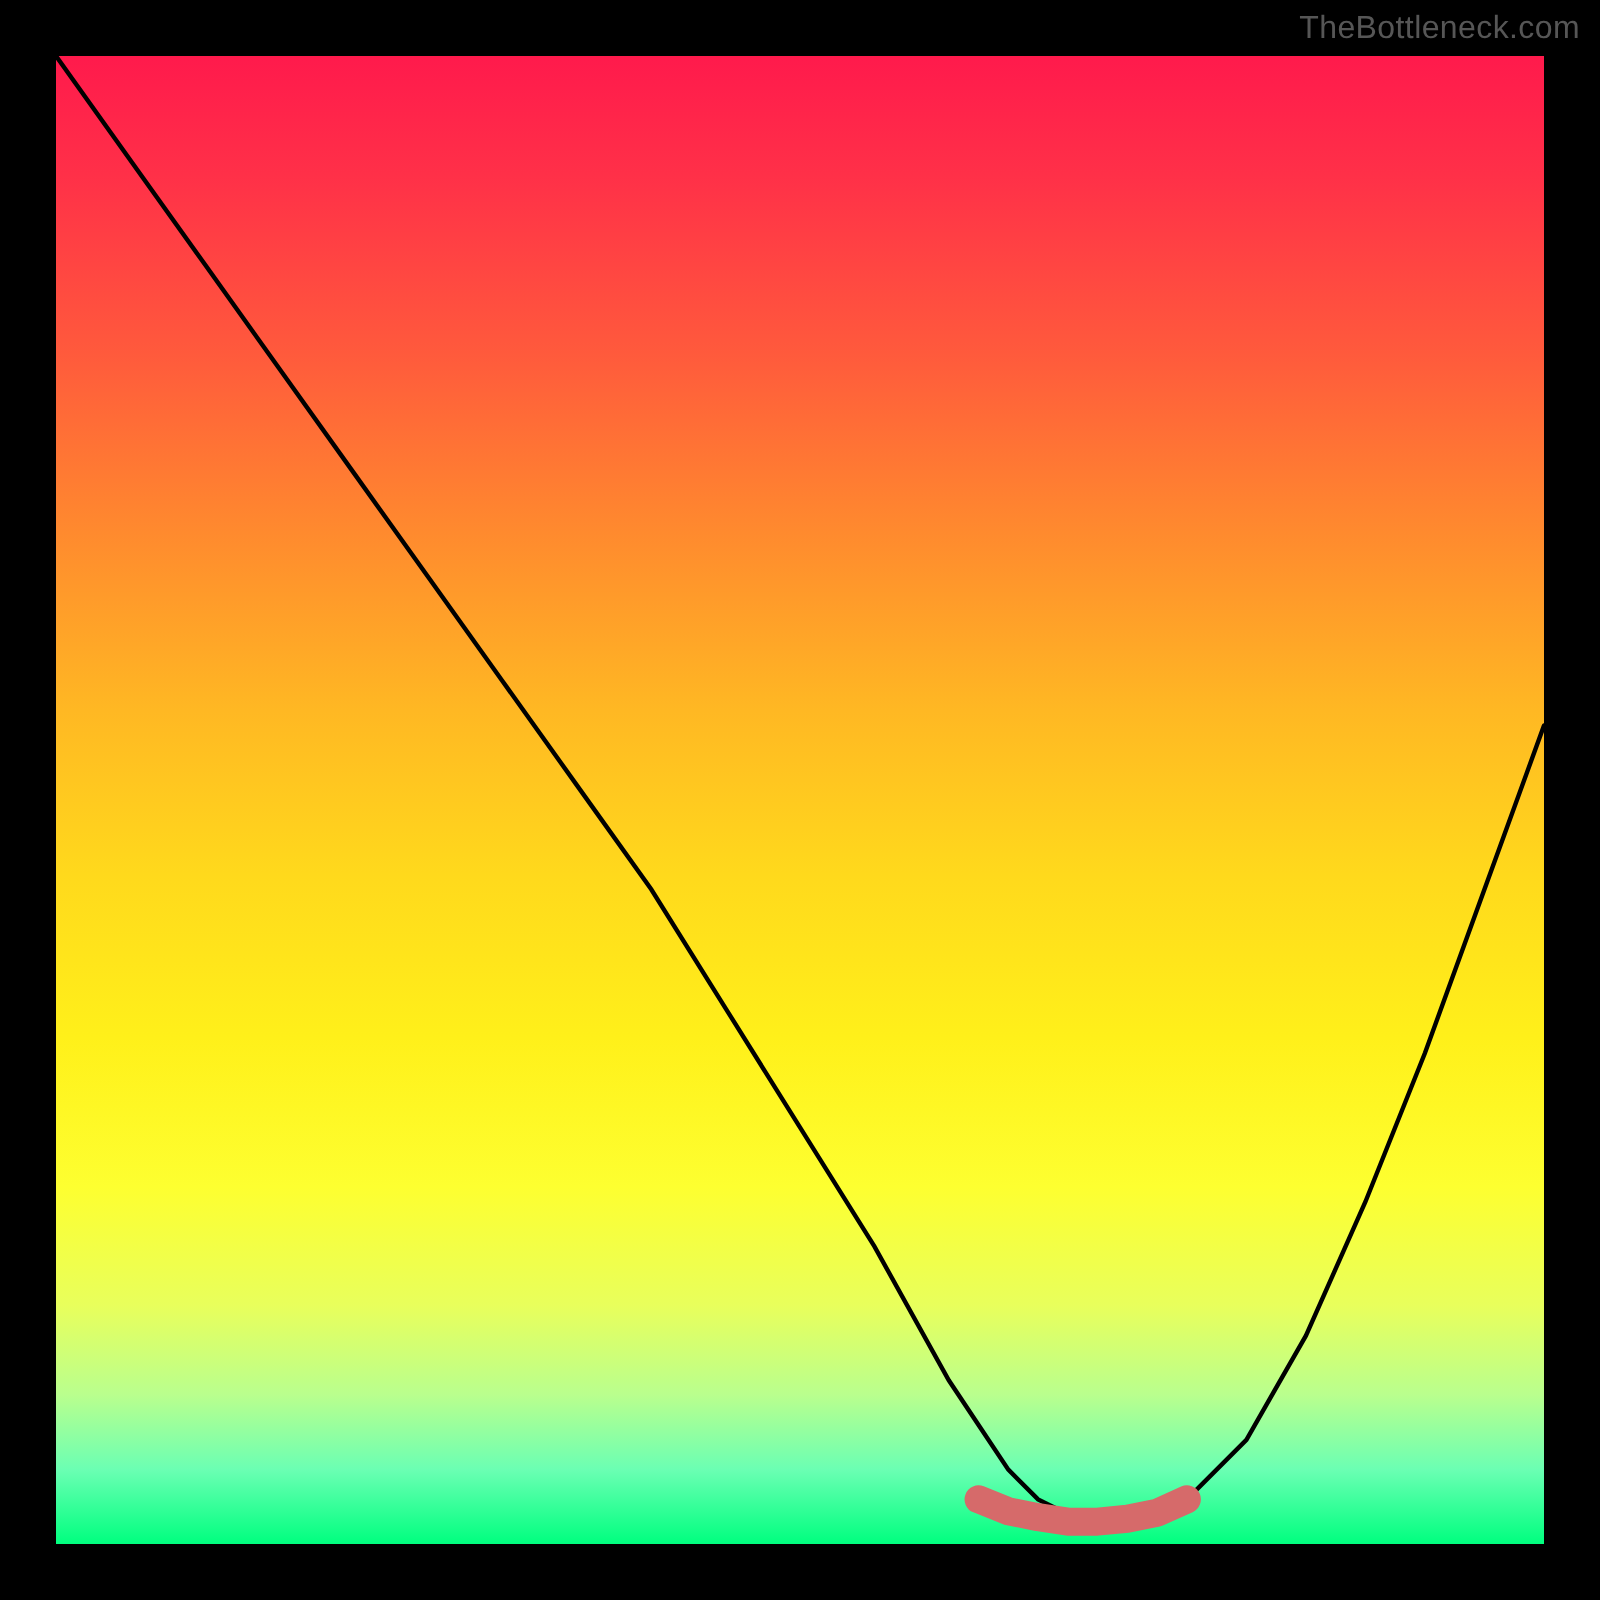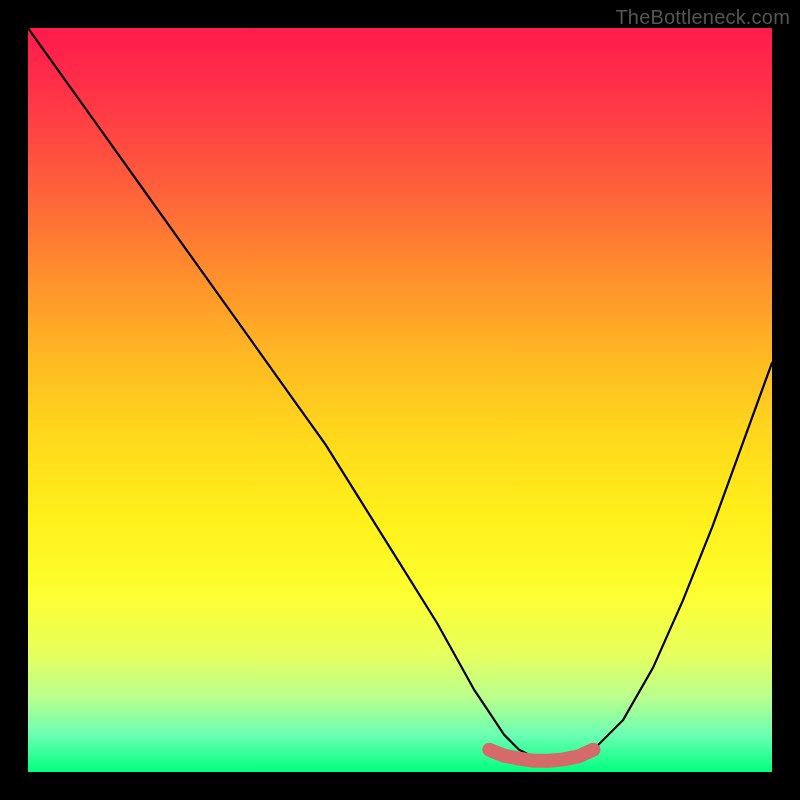--- a/index.html
+++ b/index.html
@@ -20,21 +20,21 @@
       #fdff30 76%,
       #e8ff5c 84%,
       #b9ff8e 90%,
       #6bffb3 95%,
       #00ff7f 100%);
   }
   .attribution {
     position: absolute;
     top: 6px; right: 10px;
     font-family: Arial, Helvetica, sans-serif;
-    font-size: 20px;
+    font-size: 16px;
     color: #565656;
     letter-spacing: 0.2px;
   }
   svg.curve {
     position: absolute;
     left: 0; top: 0;
     width: 744px; height: 744px;
     pointer-events: none;
   }
 </style>

